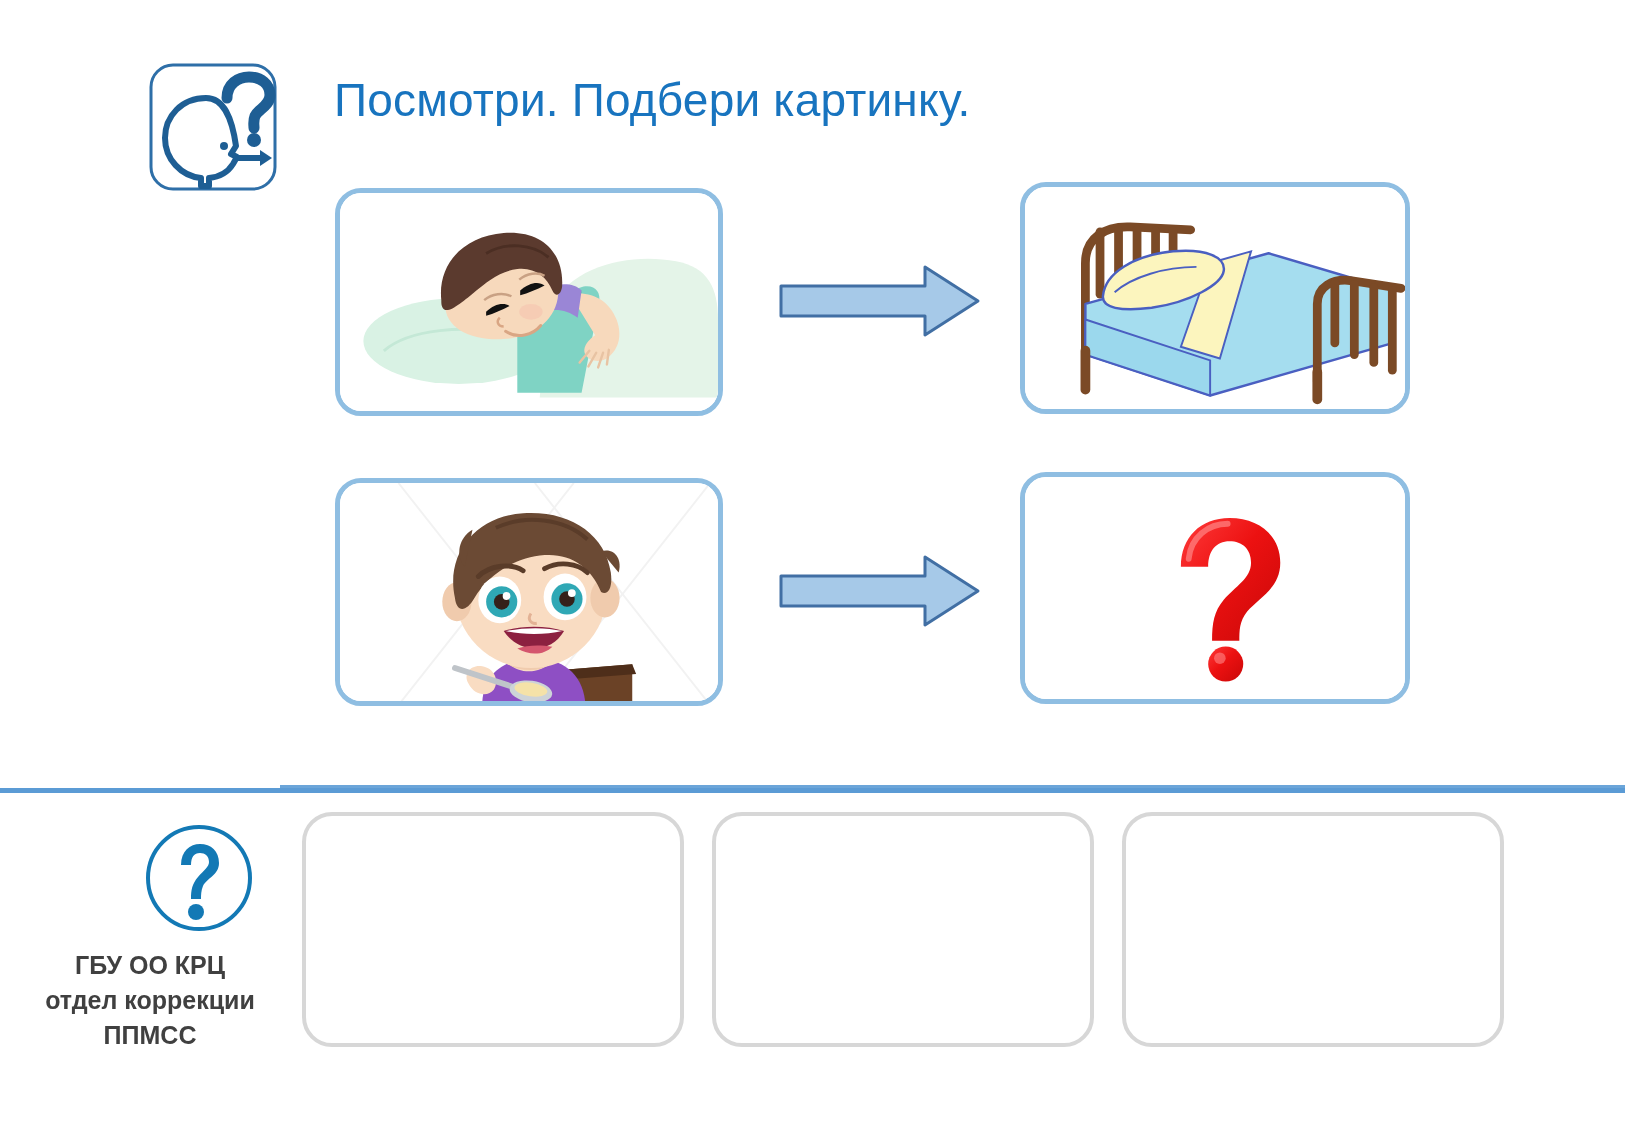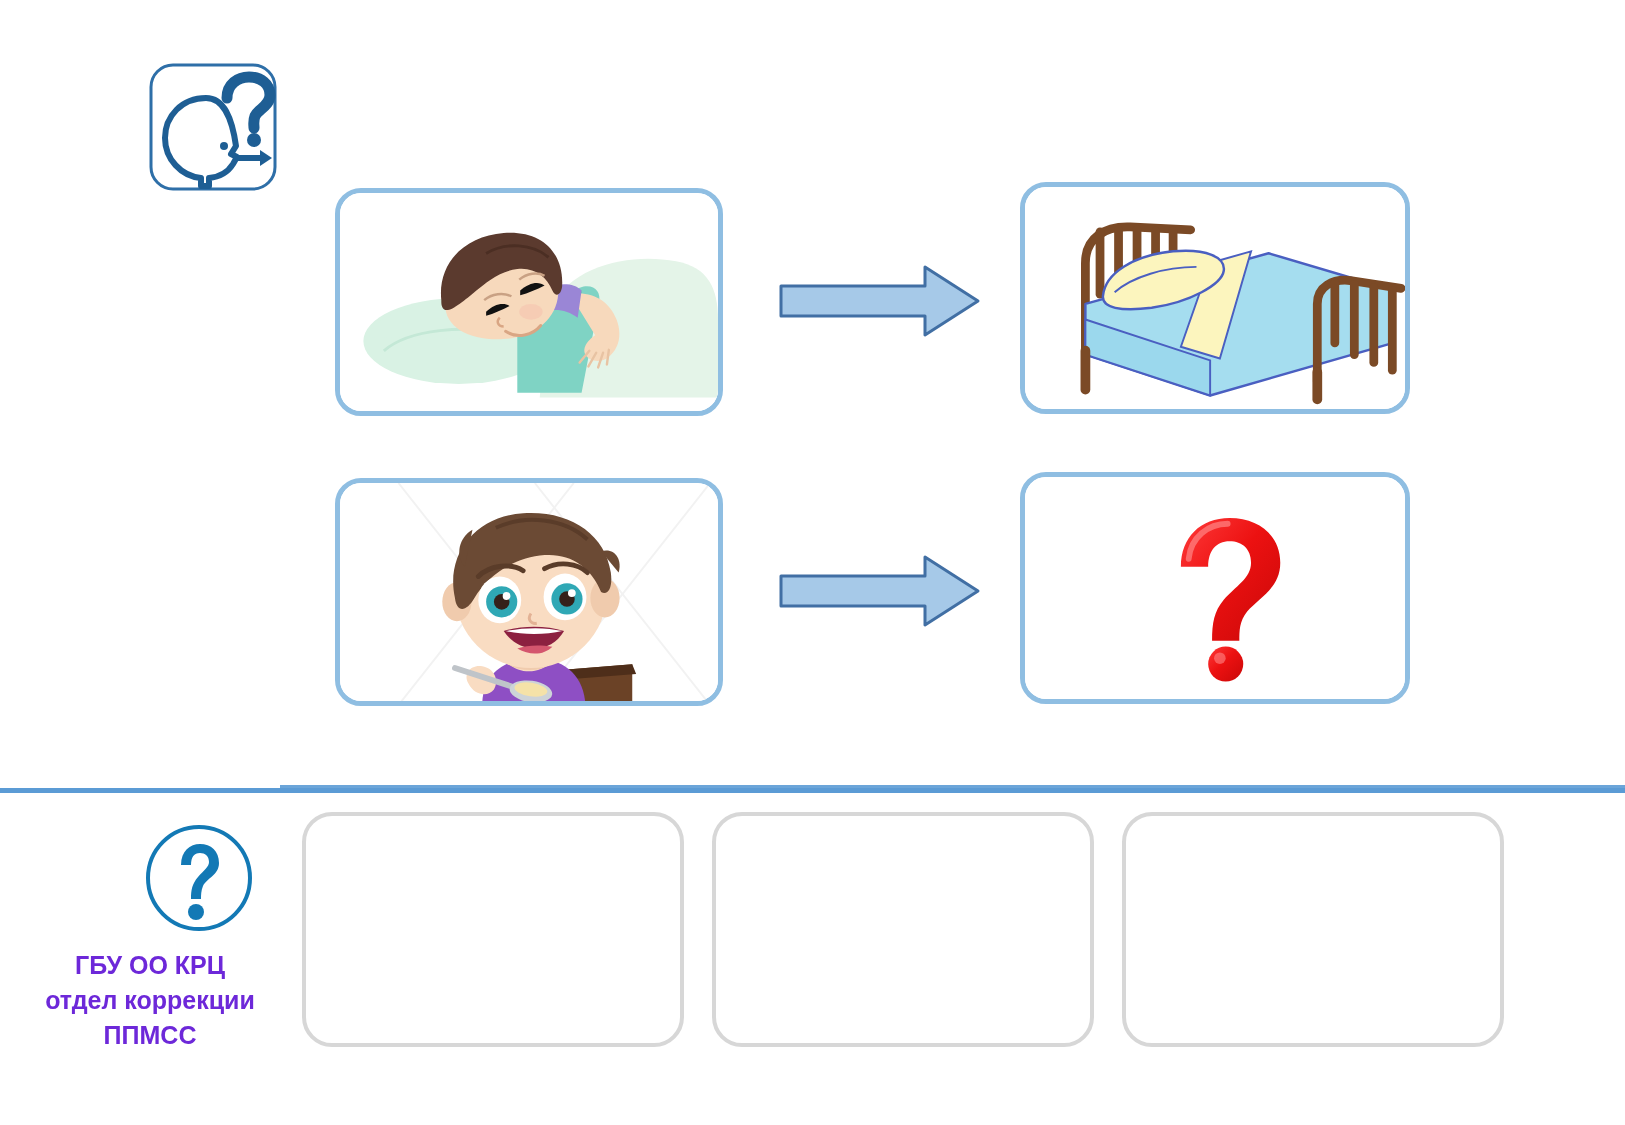--- a/index.html
+++ b/index.html
@@ -95,21 +95,21 @@
     top: 822px;
     width: 112px;
     height: 112px;
   }
   #brand-text {
     position: absolute;
     left: 22px;
     top: 948px;
     width: 256px;
     text-align: center;
-    color: #6d28d9;
+    color: #404040;
     font-size: 25px;
     line-height: 35px;
     font-weight: 600;
   }
   #brand-text div { white-space: nowrap; }
 
   
   .answer-slot {
     position: absolute;
     top: 812px;
@@ -149,20 +149,21 @@
                C 105 59, 106 63, 106 66" fill="none" stroke="#1E5E94" stroke-width="11" stroke-linecap="round"></path>
       <circle cx="106" cy="78" r="7" fill="#1E5E94"></circle>
 
       <g stroke="#1E5E94" stroke-width="6" fill="none" stroke-linecap="round">
         <line x1="90" y1="96" x2="116" y2="96"></line>
       </g>
       <path d="M112 88 L124 96 L112 104 Z" fill="#1E5E94"></path>
     </svg>
   </div>
 
+  <div id="page-title">Посмотри. Подбери картинку.</div>
 
   <div class="card" id="card-sleeping">
     <svg class="card-art" viewBox="0 0 388 228" preserveAspectRatio="xMidYMid meet">
       <rect width="388" height="228" fill="#FFFFFF"></rect>
 
       <path d="M215 118 C 240 72, 300 62, 345 70 C 378 76, 388 98, 388 130
                L 388 210 L 205 210 Z" fill="#E4F4E8"></path>
 
       <ellipse cx="122" cy="152" rx="98" ry="44" fill="#D9F2E4"></ellipse>
       <path d="M30 148 C 34 128, 70 112, 120 112 C 168 112, 206 128, 210 150" fill="#D9F2E4"></path>

